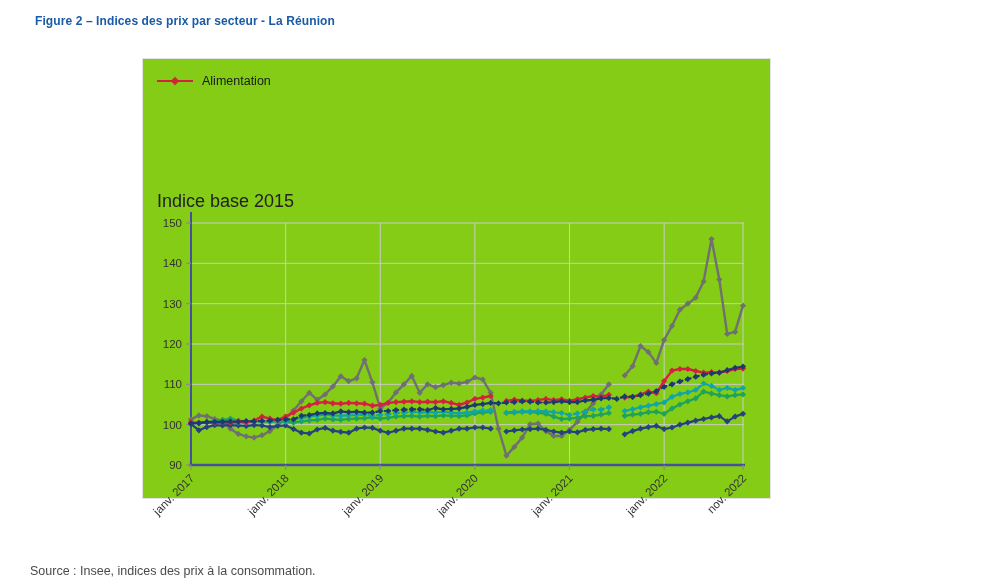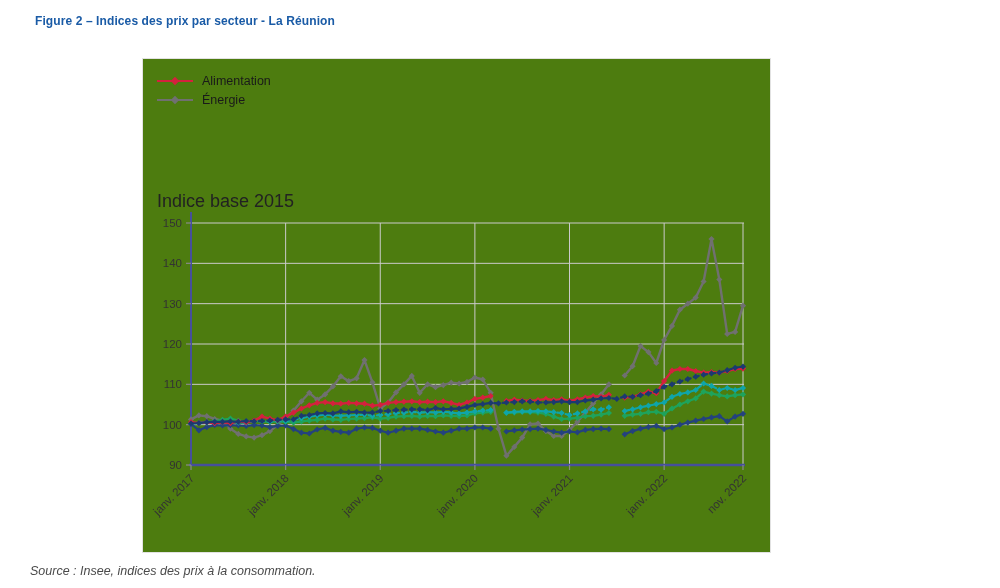--- a/index.html
+++ b/index.html
@@ -5,55 +5,48 @@
   html,body{margin:0;padding:0;}
   body{
     width:1000px;height:588px;background:#ffffff;overflow:hidden;position:relative;
     font-family:"Liberation Sans","DejaVu Sans",sans-serif;
   }
   .fig-title{
     position:absolute;left:35px;top:14px;font-size:12px;font-weight:bold;
     color:#1a5ba6;letter-spacing:.1px;
   }
   .chart-card{
-    position:absolute;left:142px;top:58px;width:629px;height:495px;
-    background:#4d7c0f;border:1px solid #e2e2e2;box-sizing:border-box;
+    position:absolute;left:142px;top:58px;width:629px;height:441px;
+    background:#84cc16;border:1px solid #e2e2e2;box-sizing:border-box;
   }
   .legend{position:absolute;left:14px;top:12px;}
   .legend-item{display:flex;align-items:center;height:19px;}
   .legend-sample{position:relative;width:36px;height:6px;margin-right:9px;flex:0 0 36px;}
   .legend-sample .line{position:absolute;left:0;right:0;top:2px;border-top-width:2.5px;}
   .legend-sample .dia{position:absolute;left:15px;top:0;width:6px;height:6px;transform:rotate(45deg);}
   .legend-label{font-size:12.5px;color:#1a1a1a;white-space:nowrap;}
   .axis-title{position:absolute;left:14px;top:132px;font-size:18px;color:#222222;}
   .chart-svg{position:absolute;left:0;top:0;}
   .source-line{
-    position:absolute;left:30px;top:564px;font-size:12.5px;font-style:italic;color:#4a4a4a;text-align:right;
+    position:absolute;left:30px;top:564px;font-size:12.5px;color:#4a4a4a;text-align:right;
   }
 </style>
 </head>
 <body>
 
 <div class="fig-title">Figure 2 – Indices des prix par secteur - La Réunion</div>
 
 <div class="chart-card">
   <div class="legend" id="legend">
       <div class="legend-item">
         <span class="legend-sample">
           <span class="line" style="border-top-style: solid; border-top-color: rgb(212, 33, 61);"></span>
           <span class="dia" style="background: rgb(212, 33, 61);"></span>
         </span>
         <span class="legend-label">Alimentation</span>
-      </div>
-      <div class="legend-item">
-        <span class="legend-sample">
-          <span class="line" style="border-top-style: solid; border-top-color: rgb(112, 112, 112);"></span>
-          <span class="dia" style="background: rgb(112, 112, 112);"></span>
-        </span>
-        <span class="legend-label">Énergie</span>
       </div>
     </div>
   <div class="axis-title">Indice base 2015</div>
   <svg id="chart-svg" class="chart-svg" width="629" height="495" viewBox="0 0 629 495">
       <g>
         <line x1="48" y1="365.6666666666667" x2="601" y2="365.6666666666667" stroke="#cbcbcb" stroke-width="1"></line>
         <line x1="48" y1="325.3333333333333" x2="601" y2="325.3333333333333" stroke="#cbcbcb" stroke-width="1"></line>
         <line x1="48" y1="285" x2="601" y2="285" stroke="#cbcbcb" stroke-width="1"></line>
         <line x1="48" y1="244.66666666666666" x2="601" y2="244.66666666666666" stroke="#cbcbcb" stroke-width="1"></line>
         <line x1="48" y1="204.33333333333334" x2="601" y2="204.33333333333334" stroke="#cbcbcb" stroke-width="1"></line>

